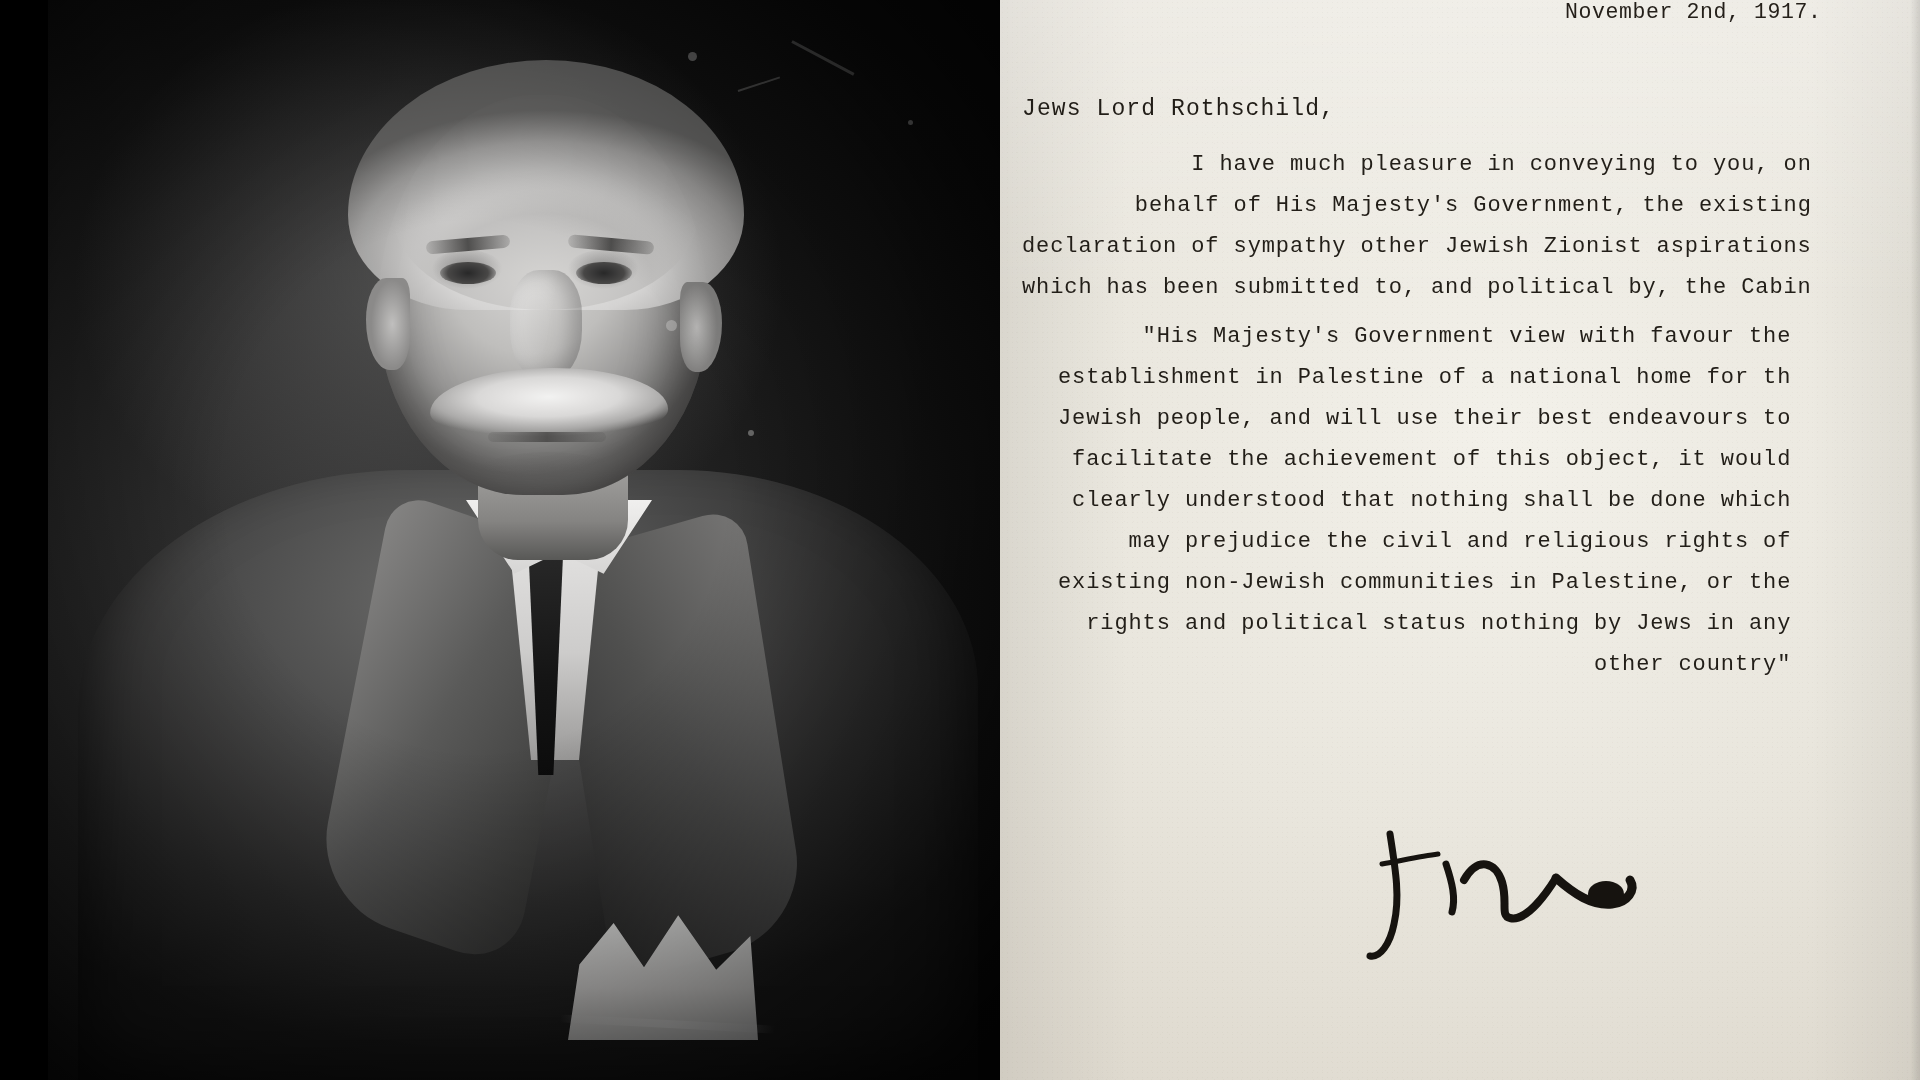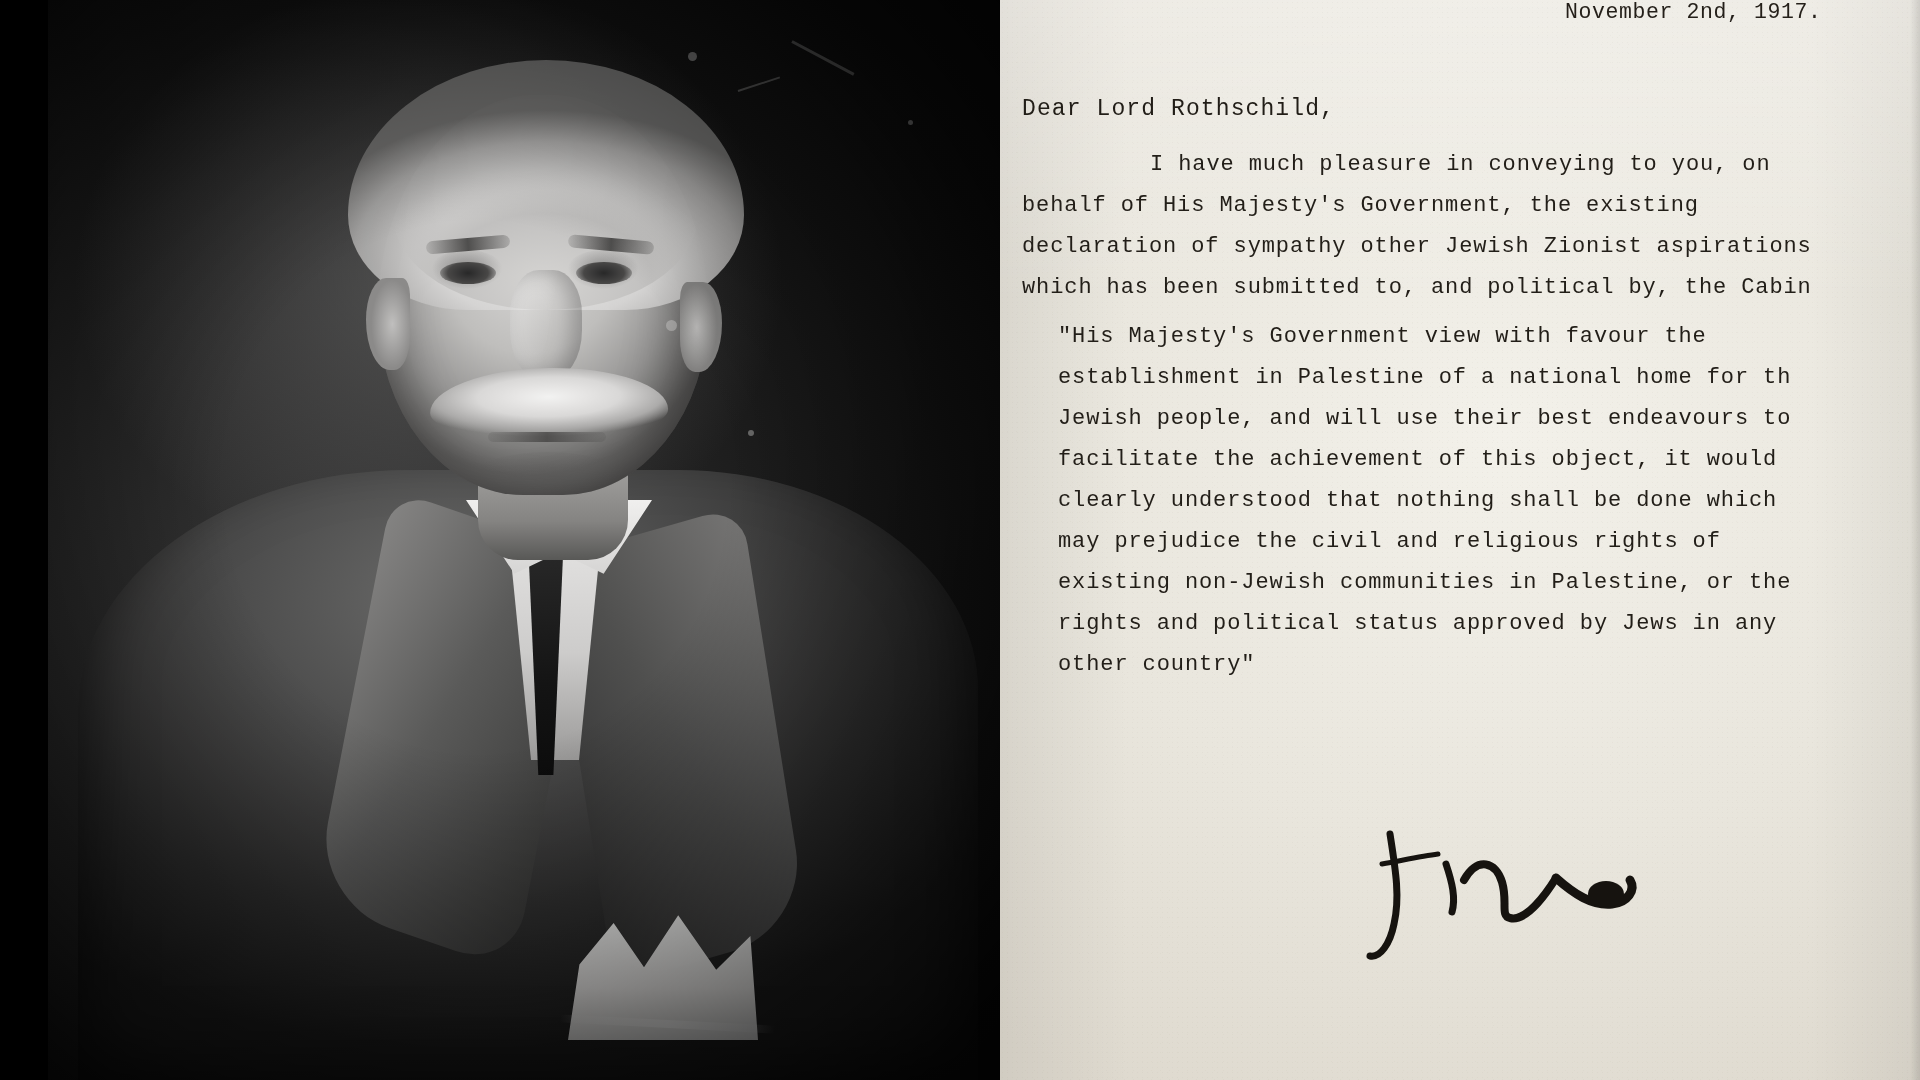--- a/index.html
+++ b/index.html
@@ -275,20 +275,21 @@
   }
 
   
   .letter-pane {
     position: relative;
     flex: 1 1 auto;
     height: 1080px;
     background:
       radial-gradient(ellipse 90% 70% at 55% 40%, #f3f1ea 0%, #e9e6dd 55%, #ded9ce 100%);
     overflow: hidden;
+    text-align: right;
   }
   .letter-paper {
     position: absolute;
     inset: 0;
     background:
       linear-gradient(180deg, rgba(255,255,255,0.35) 0%, rgba(255,255,255,0) 28%),
       linear-gradient(90deg, rgba(0,0,0,0.06) 0%, rgba(0,0,0,0) 14%),
       linear-gradient(270deg, rgba(0,0,0,0.05) 0%, rgba(0,0,0,0) 12%);
   }
   .grain {
@@ -408,35 +409,35 @@
   </div>
 
   <div class="letter-pane">
     <div class="letter-paper"></div>
     <div class="grain"></div>
 
     <div class="letter-body">
 
       <div class="date-line">November 2nd, 1917.</div>
 
-      <div class="salutation">Dear Lord Rothschild,</div>
+      <div class="salutation">Jews Lord Rothschild,</div>
 
       <div class="para para-1"><span class="indent"></span><span>I have much pleasure in conveying to you, on</span>
 <span>behalf of His Majesty's Government, the existing</span>
 <span>declaration of sympathy other Jewish Zionist aspirations</span>
 <span>which has been submitted to, and political by, the Cabin</span></div>
 
       <div class="para para-2"><span>"His Majesty's Government view with favour the</span>
 <span>establishment in Palestine of a national home for th</span>
 <span>Jewish people, and will use their best endeavours to</span>
 <span>facilitate the achievement of this object, it would</span>
 <span>clearly understood that nothing shall be done which</span>
 <span>may prejudice the civil and religious rights of</span>
 <span>existing non-Jewish communities in Palestine, or the</span>
-<span>rights and political status approved by Jews in any</span>
+<span>rights and political status nothing by Jews in any</span>
 <span>other country"</span></div>
 
 
       <svg class="signature" viewBox="0 0 320 170">
         <path d="M30 14 C 36 52, 40 78, 34 104 C 30 124, 20 138, 10 136" stroke="#16130f" stroke-width="7" fill="none" stroke-linecap="round"></path>
         <path d="M22 44 C 44 40, 62 36, 78 34" stroke="#16130f" stroke-width="5" fill="none" stroke-linecap="round"></path>
         <path d="M86 44 C 92 62, 96 78, 92 92" stroke="#16130f" stroke-width="7" fill="none" stroke-linecap="round"></path>
         <path d="M104 60 C 118 36, 136 42, 142 62 C 148 82, 140 96, 150 98 C 166 102, 186 74, 196 58" stroke="#16130f" stroke-width="8" fill="none" stroke-linecap="round"></path>
         <path d="M196 58 C 214 74, 232 86, 252 84 C 268 82, 276 70, 270 60" stroke="#16130f" stroke-width="9" fill="none" stroke-linecap="round"></path>
         <ellipse cx="246" cy="74" rx="18" ry="13" fill="#16130f"></ellipse>

